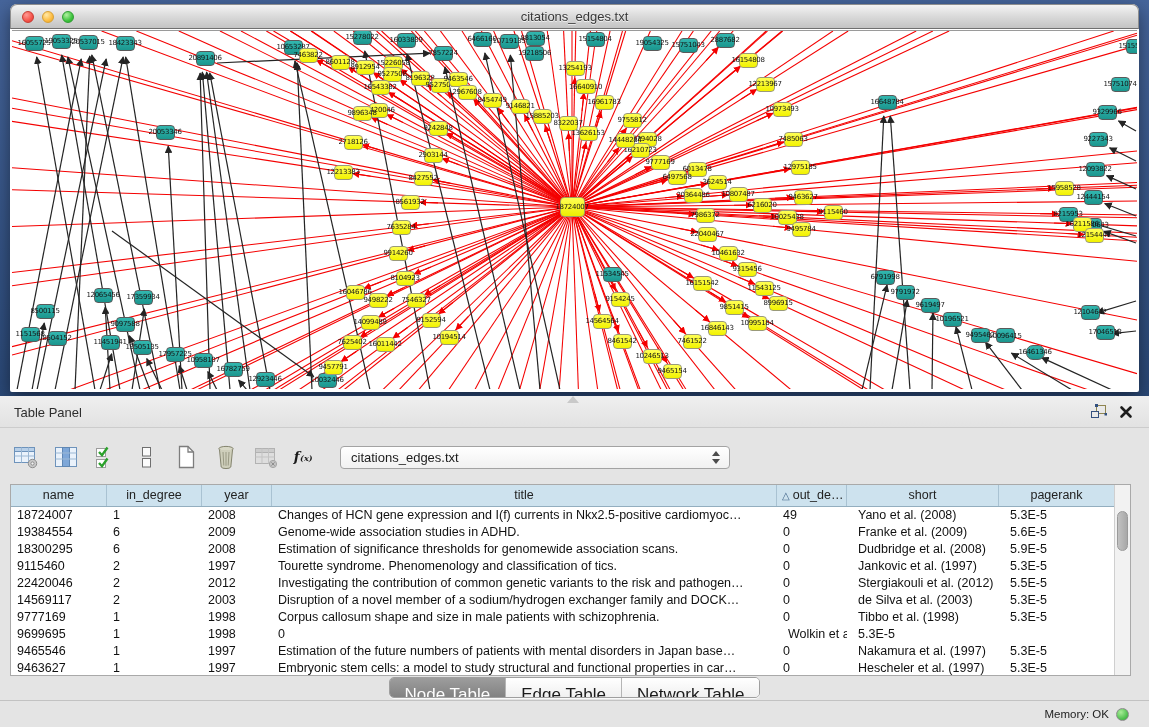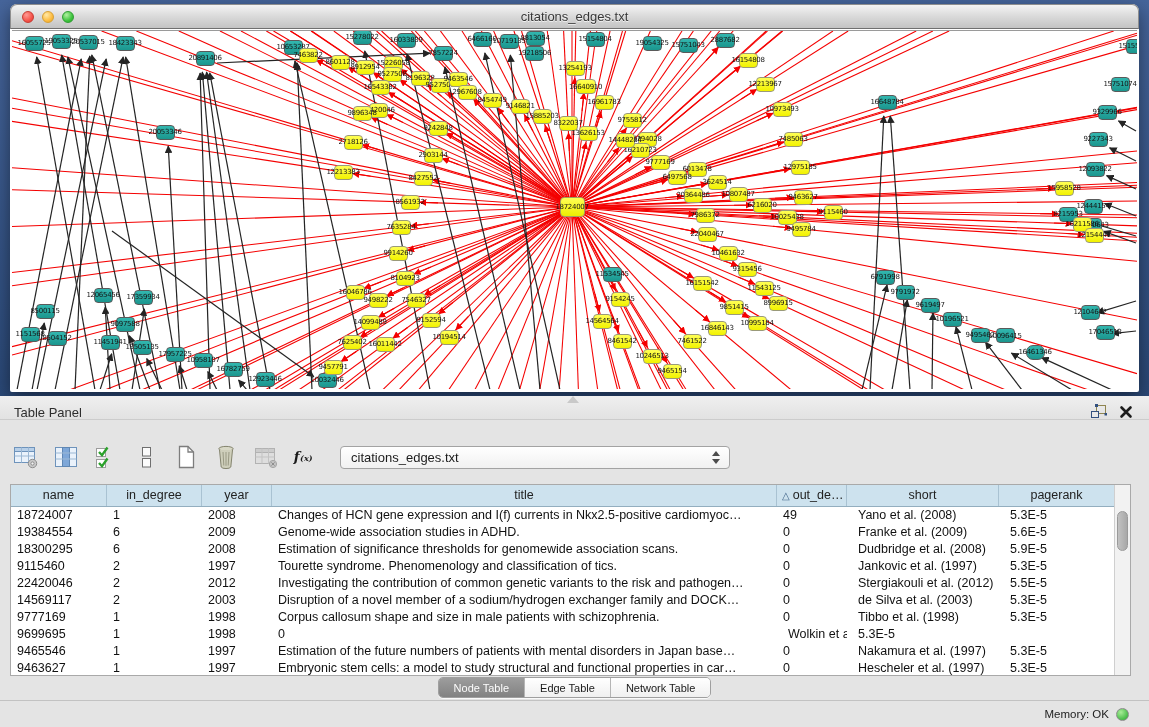--- a/index.html
+++ b/index.html
@@ -32,21 +32,21 @@
   
   .n{position:absolute;width:19px;height:15px;border-radius:4px;border:1px solid #5a5a5a;
     background:linear-gradient(180deg,#32b7af,#1b968e)}
   .n.y{border:1px solid #9a9a7a;background:linear-gradient(180deg,#ffff55,#f2f200)}
   .n.hub{width:25px;height:20px;border:1px solid #a0a060;background:linear-gradient(180deg,#ffff55,#eded00)}
   .n span{position:absolute;left:50%;top:50%;transform:translate(-50%,-50%);font-size:7px;
     white-space:nowrap;font-family:"DejaVu Sans",sans-serif;color:#151515;letter-spacing:-.3px}
 
   
   .table-panel{position:absolute;left:0;top:396px;width:1149px;height:331px;background:var(--panel-bg)}
-  .panel-titlebar{position:absolute;left:0;top:0;width:100%;height:24px;
+  .panel-titlebar{position:absolute;left:0;top:0;width:100%;height:32px;
     background:linear-gradient(180deg,#efefef,#e2e2e2);border-bottom:1px solid #cccccc}
   .panel-title{position:absolute;left:14px;top:9px;font-size:13px;color:#2e2e2e}
   .splitter-notch{position:absolute;left:567px;top:0;width:12px;height:7px;
     background:#c9c9c9;clip-path:polygon(50% 0,100% 100%,0 100%)}
   .panel-controls{position:absolute;right:16px;top:8px;display:flex;gap:12px;align-items:center}
   .toolbar{position:absolute;left:12px;top:38px;right:10px;height:46px;display:flex;align-items:center;gap:13px}
   .tbtn{width:27px;height:27px;display:flex;align-items:center;justify-content:center}
   .combo{position:relative;margin-left:8px;width:390px;height:23px;border:1px solid #a3a3a3;border-radius:4px;
     background:linear-gradient(180deg,#ffffff,#f1f1f1);box-shadow:inset 0 1px 1px rgba(255,255,255,.9);
     font-size:13px;color:#1c1c1c;line-height:21px;padding-left:10px}
@@ -68,21 +68,21 @@
   .tr{height:17px}
   .td{font-size:12.5px;line-height:17px;color:#111;padding-left:6px;overflow:hidden;white-space:nowrap}
   .td.pad{padding-left:11px}
   .vscroll{position:absolute;right:0;top:0;bottom:0;width:16px;background:#f2f2f2;border-left:1px solid #cfcfcf}
   .vthumb{position:absolute;left:2px;top:26px;width:11px;height:40px;border-radius:6px;
     background:linear-gradient(90deg,#c2c2c2,#a8a8a8);border:1px solid #9a9a9a}
 
   .tabbar{position:absolute;left:0;top:280px;width:100%;height:26px;display:flex;justify-content:center}
   .segmented{display:flex;height:21px;margin-top:1px;border:1px solid #9f9f9f;border-radius:5px;overflow:hidden;
     box-shadow:0 1px 0 rgba(255,255,255,.8)}
-  .seg{padding:0 15px;font-size:11px;line-height:20px;color:#1b1b1b;background:linear-gradient(180deg,#ffffff,#f0f0f0);
+  .seg{padding:7px 15px;font-size:17px;line-height:20px;color:#1b1b1b;background:linear-gradient(180deg,#ffffff,#f0f0f0);
     border-right:1px solid #b5b5b5;cursor:default}
   .seg:last-child{border-right:none}
   .seg.sel{background:linear-gradient(180deg,#9d9d9d,#828282);color:#fdfdfd}
 
   .statusbar{position:absolute;left:0;top:304px;width:100%;height:27px;background:var(--panel-bg);
     border-top:1px solid #c2c2c2;display:flex;align-items:center;justify-content:flex-end;gap:7px;padding-right:20px}
   .mem-label{font-size:11.5px;color:#222}
   .memdot{width:13px;height:13px;border-radius:50%;border:1px solid #8b8b8b;
     background:radial-gradient(circle at 35% 30%,#a8ec97,var(--mem-green) 65%,#3da23d)}
 </style>
@@ -424,21 +424,21 @@
           </div>
           <div class="n t" title="9329966" style="left: 1085.5px; top: 73.5px;">
             <span>9329966</span>
           </div>
           <div class="n t" title="9227343" style="left: 1076.5px; top: 100.5px;">
             <span>9227343</span>
           </div>
           <div class="n t" title="12093822" style="left: 1073.5px; top: 130.5px;">
             <span>12093822</span>
           </div>
-          <div class="n t" title="12444154" style="left: 1071.5px; top: 158.5px; margin-top: 9px;">
+          <div class="n t" title="12444154" style="left: 1071.5px; top: 158.5px;">
             <span>12444154</span>
           </div>
           <div class="n t" title="8215953" style="left: 1046.5px; top: 175.5px;">
             <span>8215953</span>
           </div>
           <div class="n t" title="16210643" style="left: 1070.5px; top: 186.5px;">
             <span>16210643</span>
           </div>
           <div class="n t" title="15155124" style="left: 1113.5px; top: 7.5px;">
             <span>15155124</span>

